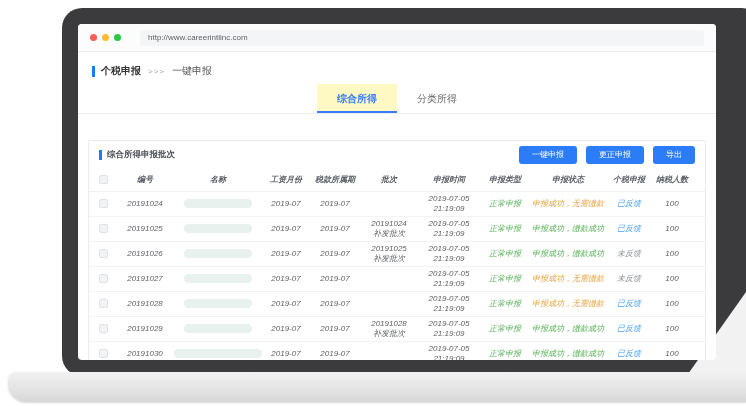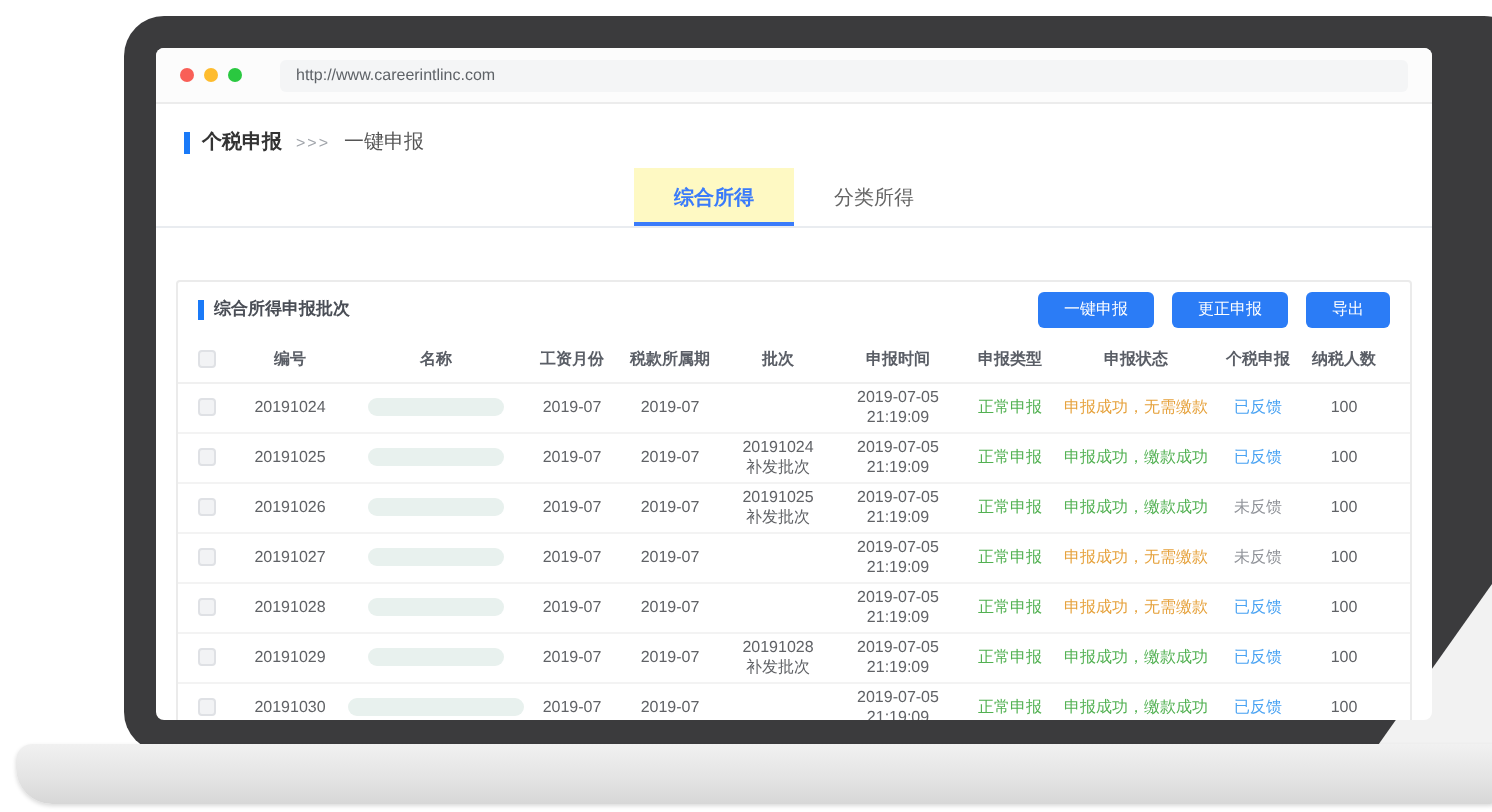--- a/index.html
+++ b/index.html
@@ -45,21 +45,21 @@
   .panel-head { height:28px; display:flex; align-items:center; padding:0 10px; }
   .panel-head .accent { height:10px; margin-right:5px; }
   .panel-title { font-size:8.5px; font-weight:bold; color:#4a4e56; }
   .btns { margin-left:auto; display:flex; gap:9px; }
   .btn { background:#2b7cf6; color:#fff; font-size:8px; line-height:1;
     padding:5px 13px; border:none; border-radius:3px; cursor:pointer; }
 
   
   .table-wrap { width:616px; overflow:hidden; }
   table { width:654px; table-layout:fixed; border-collapse:collapse;
-    font-size:8px; color:#606266; }
+    font-size:8px; color:#606266;font-style:italic; }
   th { height:22px; font-size:8px; font-weight:bold; color:#5a5e66;
     border-bottom:1px solid #f0f0f0; text-align:center; white-space:nowrap; overflow:hidden; }
   td { height:25px; border-bottom:1px solid #f3f3f3; text-align:center;
     line-height:1.25; white-space:nowrap; overflow:hidden; }
   .cb { display:inline-block; width:9px; height:9px; background:#f2f3f5;
     border:1px solid #dfe1e5; border-radius:2px; vertical-align:middle; cursor:pointer; }
   .name-ph { height:9px; width:68px; background:#e8f1ee; border-radius:5px; margin:0 auto; }
   .name-ph.wide { width:88px; }
   .tone-green { color:#52b152; }
   .tone-orange { color:#e6a23c; }

